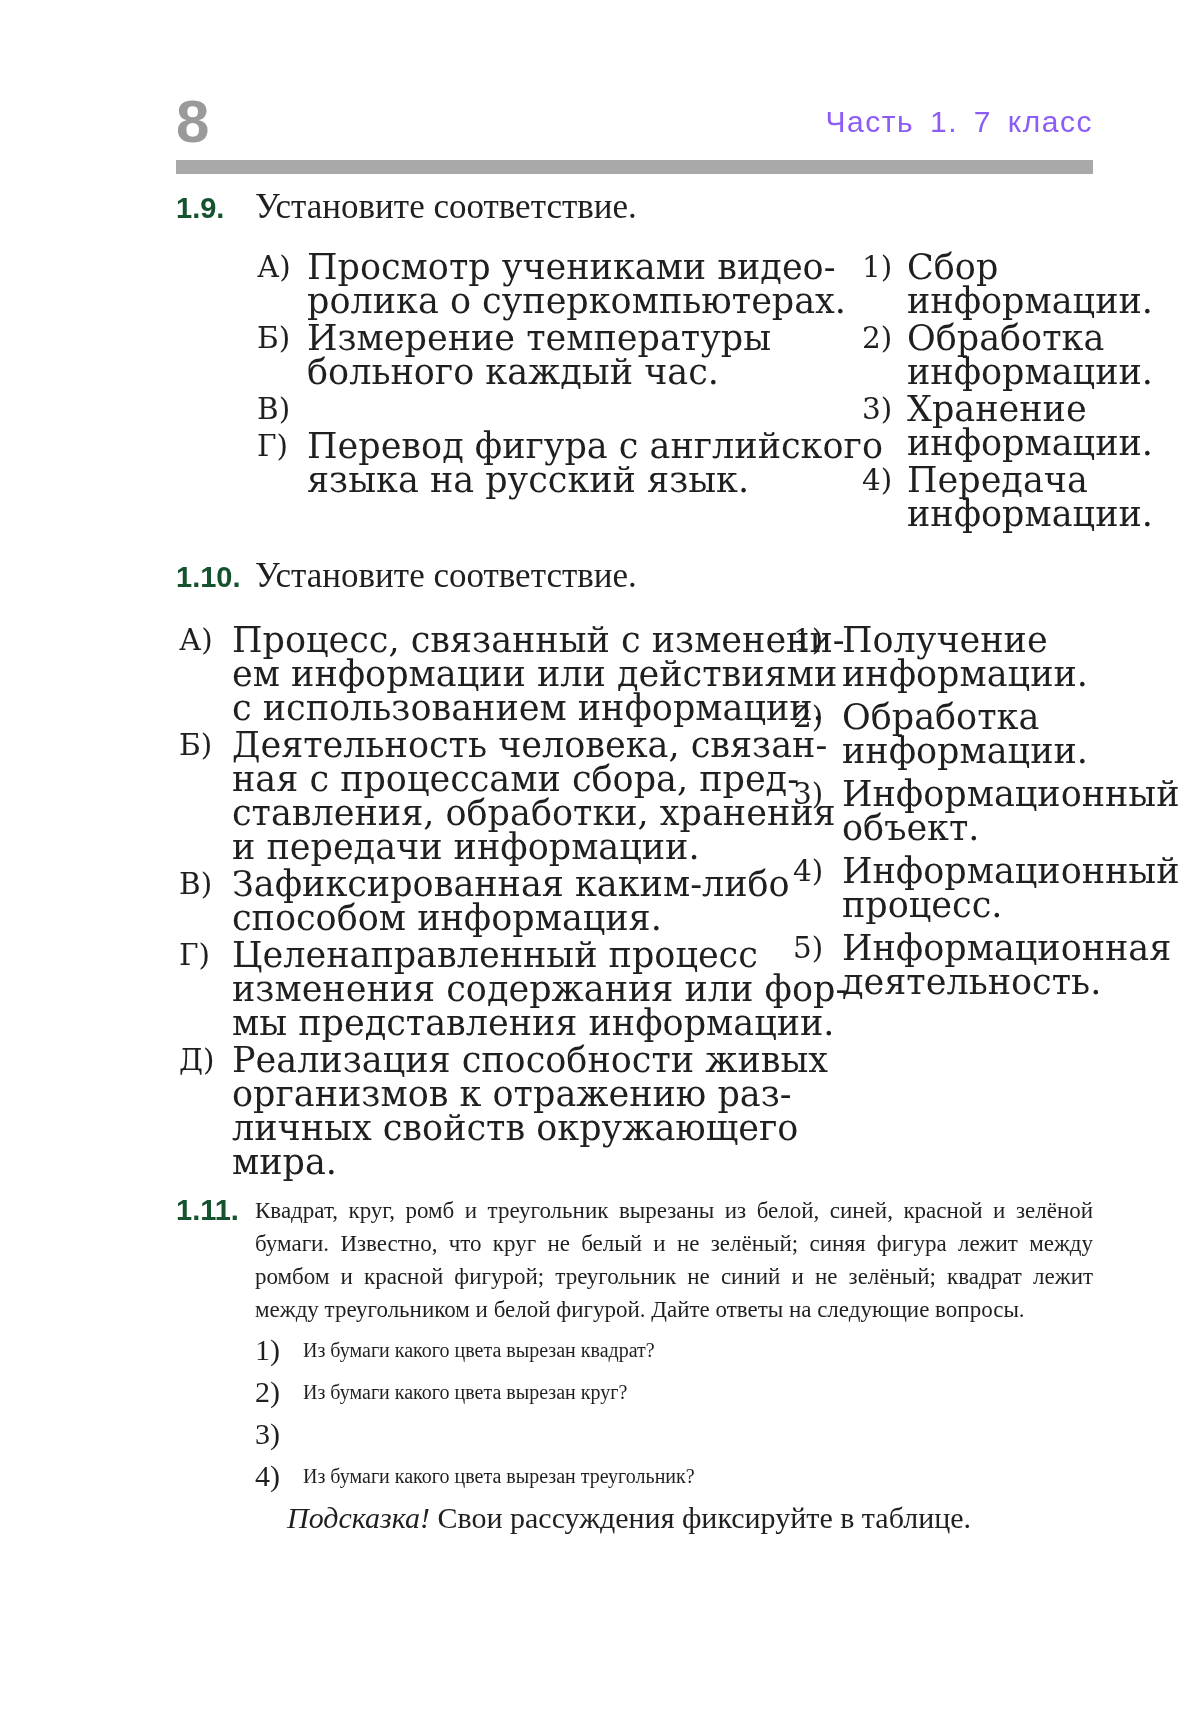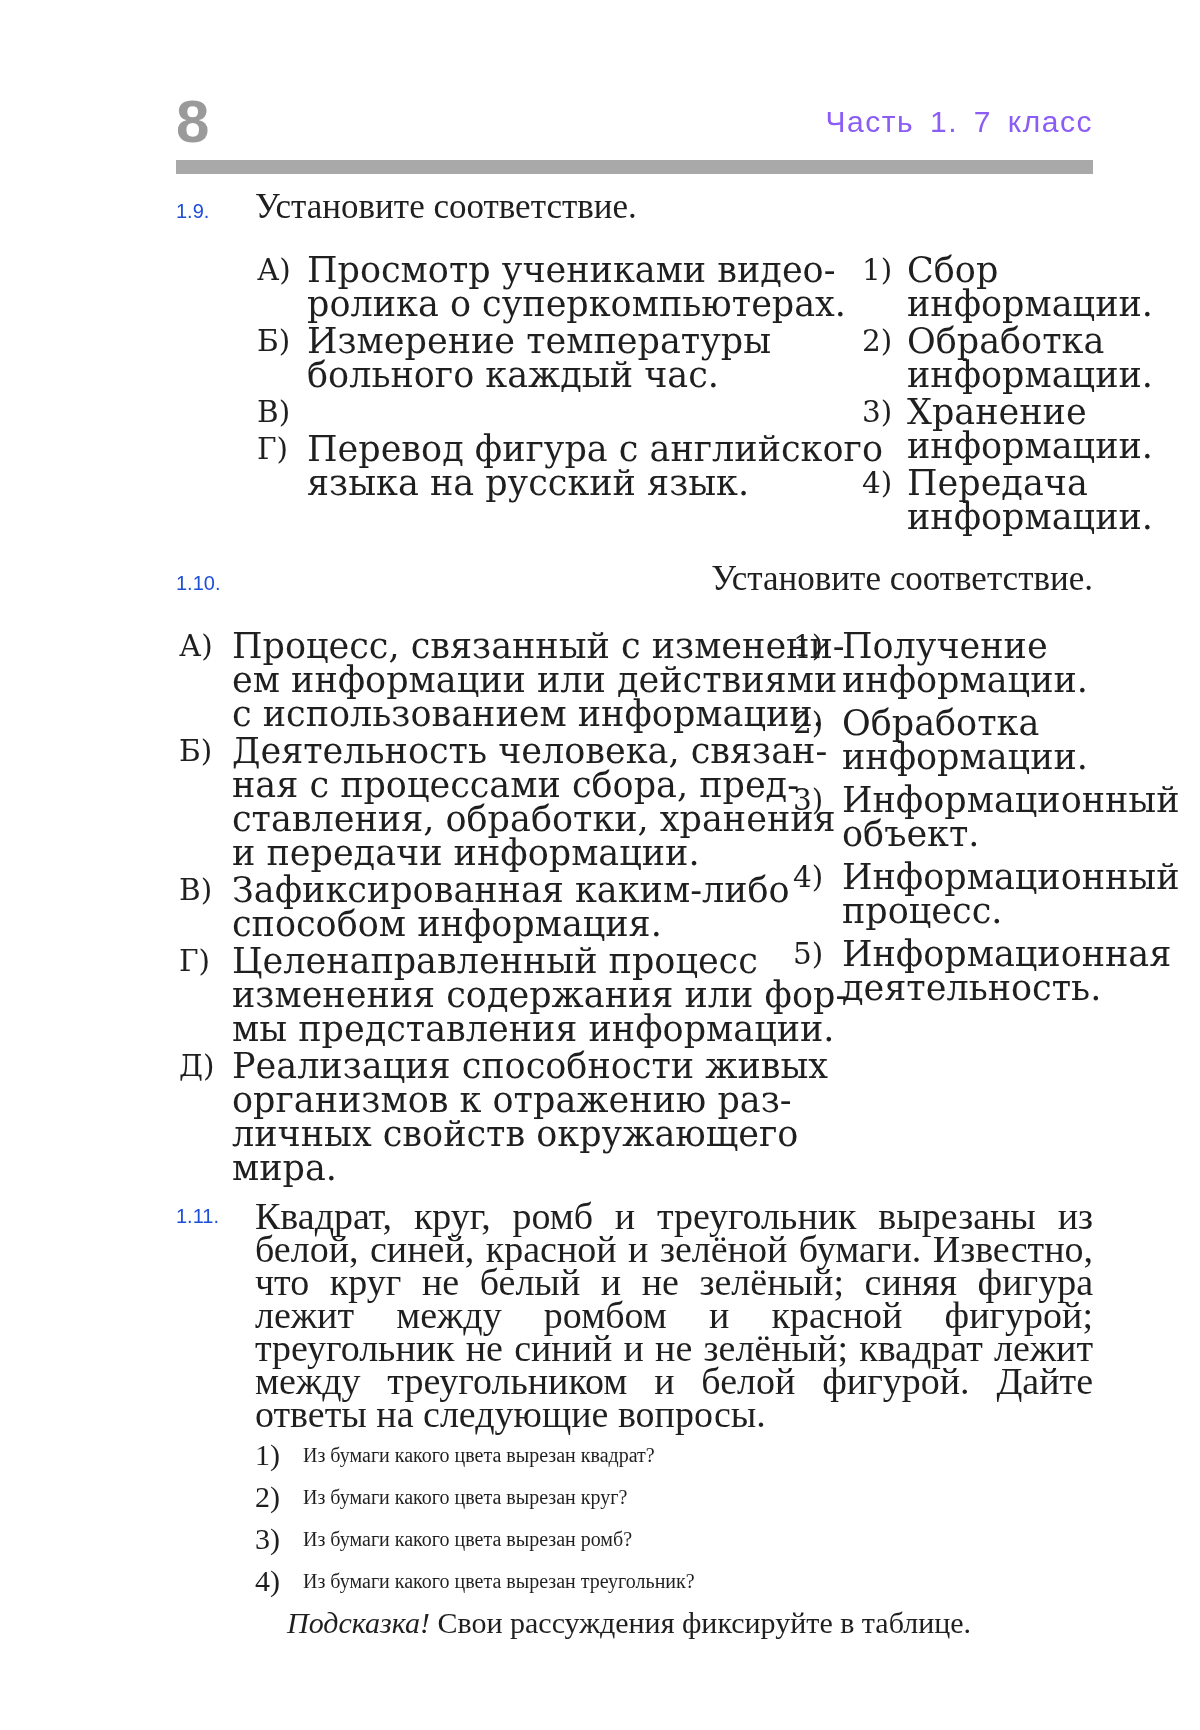--- a/index.html
+++ b/index.html
@@ -35,53 +35,53 @@
   .header-bar{
     position:absolute; left:0; top:160px;
     width:917px; height:14px;
     background:#a9a9a9;
   }
   
   .flow{ position:absolute; left:0; top:190px; width:917px; }
   .ex-head{ display:flex; align-items:baseline; }
   .ex-num{
     font-family:"Liberation Sans", sans-serif;
-    font-weight:normal;
-    font-size:20px; line-height:34px;
+    font-weight:bold;
+    font-size:29px; line-height:34px;
     flex:0 0 79px;
-    color:#1d4ed8;
+    color:#14532d;
   }
   .ex-title{
     font-size:35px; line-height:34px;font-family:Liberation Serif, serif;
   }
   .pair-item{ display:flex; margin-bottom:3px; }
   .marker{ flex:0 0 50px; font-size:29.5px; line-height:34px; }
   .pair-text{
     font-size:35px; line-height:34px;
     white-space:pre;
   }
   
   .cols-19{ display:flex; margin-top:25px; }
   .col-19-left{ margin-left:81px; width:460px; }
   .col-19-right{ margin-left:145px; width:231px; }
   .col-19-right .marker{ flex:0 0 45px; }
   
-  .head-110{ margin-top:25px;justify-content:space-between; }
+  .head-110{ margin-top:25px; }
   .cols-110{ display:flex; margin-top:29px; }
   .col-110-left{ margin-left:3px; width:490px; }
   .col-110-left .marker{ flex:0 0 53px; }
   .col-110-right{ margin-left:124px; width:300px; }
   .col-110-right .marker{ flex:0 0 49px; }
   .col-110-right .pair-item{ margin-bottom:9px; }
   
   .ex111{ display:flex; margin-top:12px; }
   .ex111 .ex-num{ line-height:33px; }
   .ex111-body{ width:838px; font-family:"Liberation Serif", serif; }
   .ex111-par{
-    font-size:38px; line-height:33px;
+    font-size:23px; line-height:33px;
     text-align:justify;
   }
   .q-list{ margin-top:7px; }
   .q-item{ display:flex; margin-bottom:8px; }
   .q-marker{ flex:0 0 48px; font-size:30px; line-height:34px; }
   .q-text{ font-size:20px; line-height:34px; white-space:pre; }
   .hint{ margin-top:2px; font-size:30px; line-height:34px; }
   .hint-label{ font-style:italic;margin-left:32px; }
 </style>
 </head>
@@ -223,21 +223,20 @@
           <div class="q-item">
             <span class="q-marker">1)</span>
             <span class="q-text">Из бумаги какого цвета вырезан квадрат?</span>
           </div>
           <div class="q-item">
             <span class="q-marker">2)</span>
             <span class="q-text">Из бумаги какого цвета вырезан круг?</span>
           </div>
           <div class="q-item">
             <span class="q-marker">3)</span>
-            <span class="q-text">Из бумаги какого цвета вырезан ромб?</span>
           </div>
           <div class="q-item">
             <span class="q-marker">4)</span>
             <span class="q-text">Из бумаги какого цвета вырезан треугольник?</span>
           </div>
         </div>
         <div class="hint">
           <span class="hint-label">Подсказка!</span><span> Свои рассуждения фиксируйте в таблице.</span>
         </div>
       </div>

